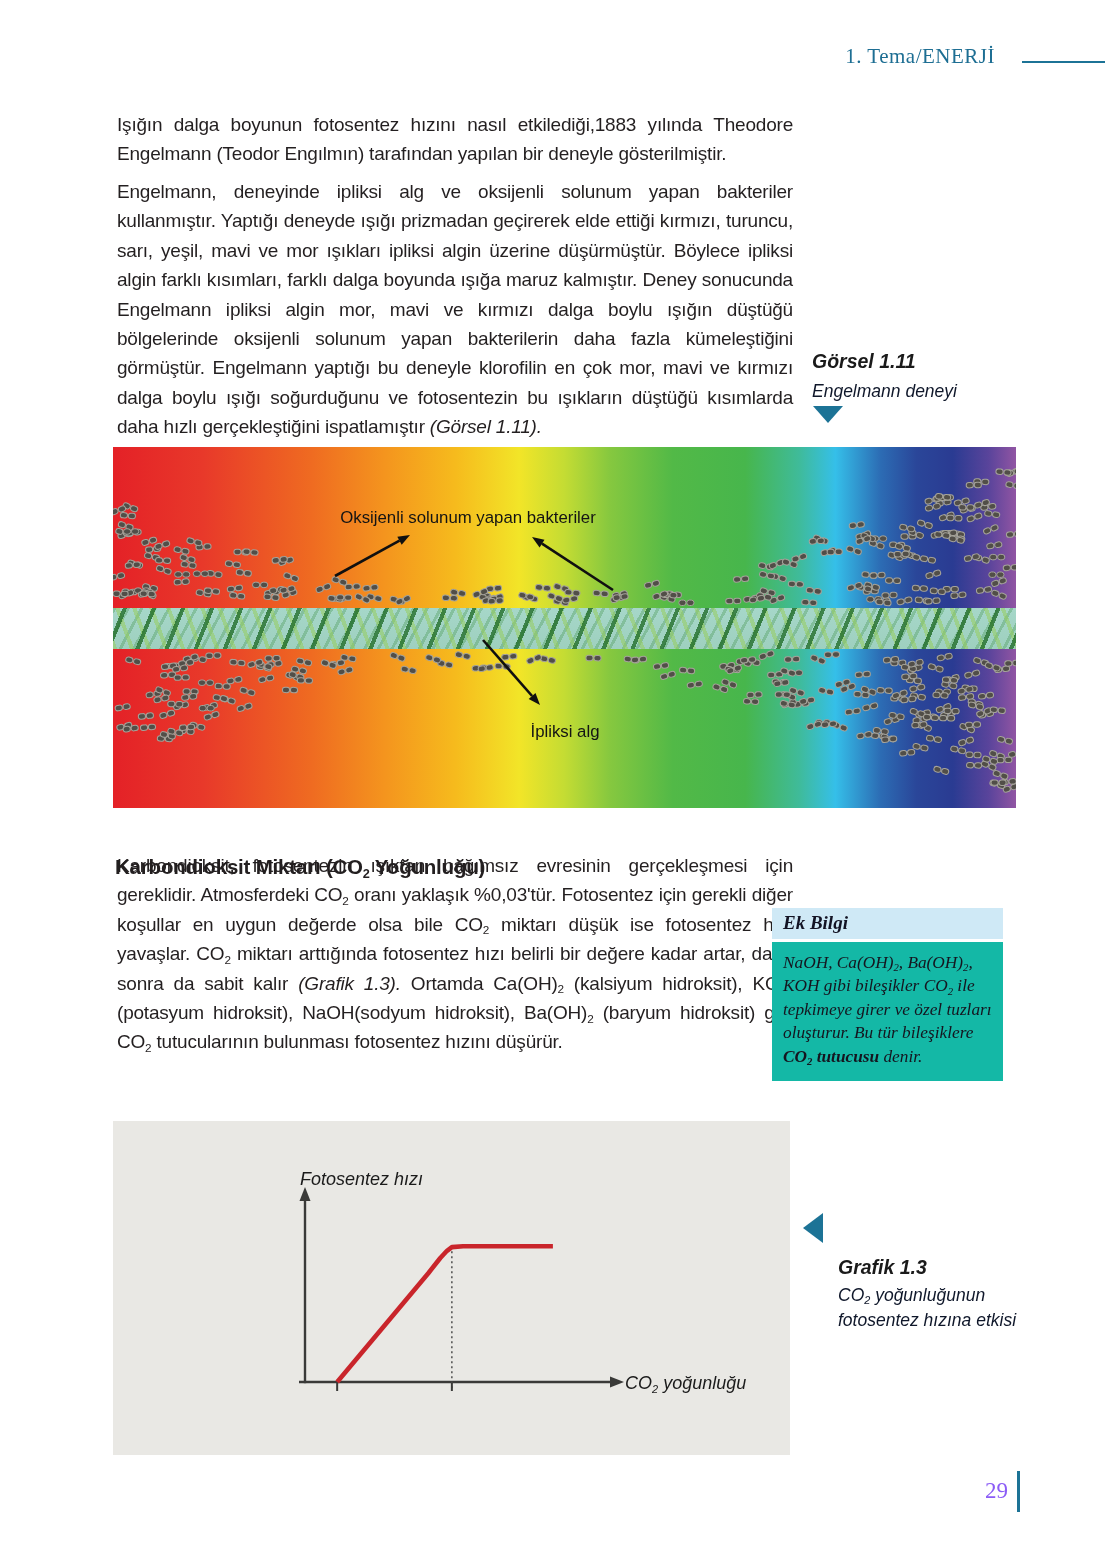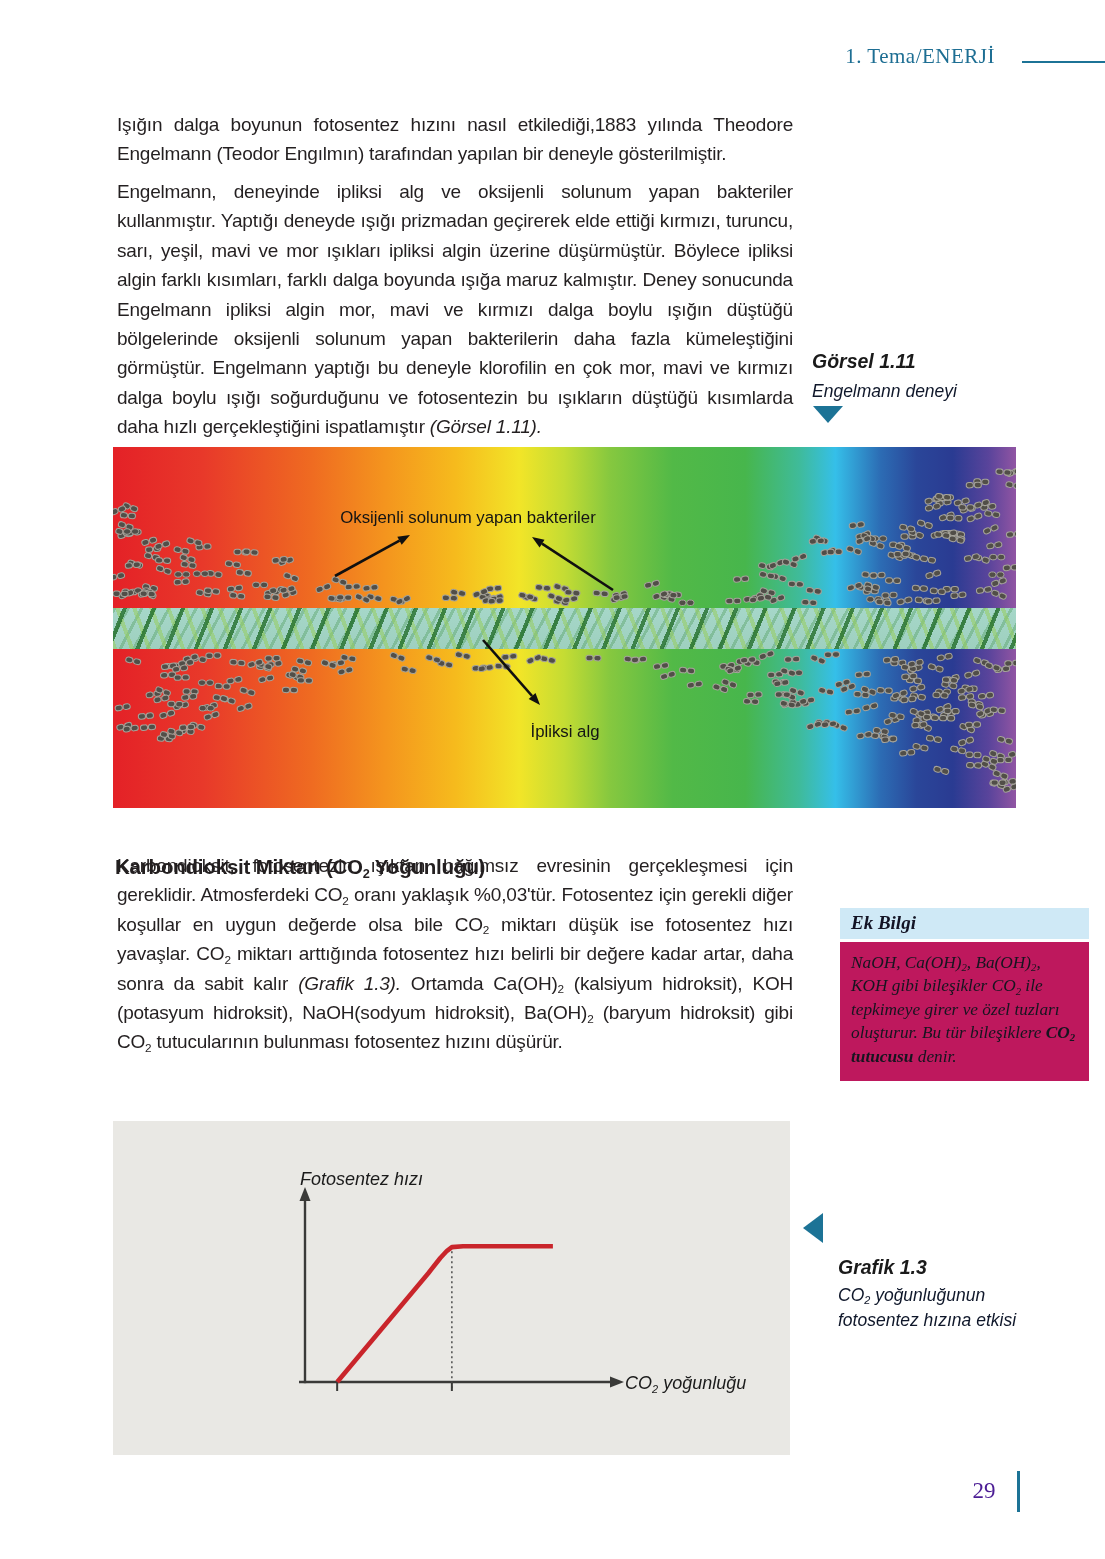--- a/index.html
+++ b/index.html
@@ -58,44 +58,44 @@
     background:
       repeating-linear-gradient(112deg, rgba(32,108,40,0) 0 9px, rgba(32,108,40,0.78) 9px 13px, rgba(32,108,40,0) 13px 27px),
       repeating-linear-gradient(70deg, rgba(150,205,95,0.55) 0 4px, rgba(150,205,95,0) 4px 16px),
       repeating-linear-gradient(118deg, rgba(70,150,80,0.35) 0 3px, rgba(70,150,80,0) 3px 12px),
       linear-gradient(#a6d7c9, #9ed0bf);
   }
   .fig-svg { position:absolute; left:0; top:0; width:100%; height:100%; }
   .fig-svg text { font-family:"Liberation Sans", sans-serif; font-size:16.8px; fill:#141414; }
 
   
-  .ekbilgi { position:absolute; left:840px; top:908px; width:249px; }
+  .ekbilgi { position:absolute; left:772px; top:908px; width:231px; }
   .ekbilgi-header {
     background:#cfe9f6; height:31px; padding:4px 11px 0;
     font-family:"Liberation Serif", serif; font-size:19px; font-weight:bold; font-style:italic;
     color:#131324;
   }
   .ekbilgi-body {
-    margin-top:3px; background:#be185d; padding:9px 11px 13px;
+    margin-top:3px; background:#14b8a6; padding:9px 11px 13px;
     font-family:"Liberation Serif", serif; font-size:17.3px; font-style:italic;
     line-height:23.4px; color:#15151f;
   }
 
   
   .chart-panel {
     position:absolute; left:113px; top:1121px; width:677px; height:334px;
     background:#e9e8e4;
   }
   .chart-svg { position:absolute; left:0; top:0; width:100%; height:100%; }
   .chart-svg text { font-family:"Liberation Sans", sans-serif; font-size:18px; font-style:italic; fill:#1b1b1b; }
 
   
   .page-num {
-    position:absolute; left:960px; top:1478px; width:48px; text-align:center;
-    font-family:"Liberation Serif", serif; font-size:23px; color:#4c1d95;
+    position:absolute; left:960px; top:1478px; width:48px; text-align:right;
+    font-family:"Liberation Serif", serif; font-size:23px; color:#8b5cf6;
   }
   .footer-rule { position:absolute; left:1017px; top:1471px; width:2.5px; height:41px; background:#1c7396; }
 </style>
 </head>
 <body>
 
 <div class="page">
 
   <div class="hdr-text">1. Tema/ENERJİ</div>
   <div class="hdr-rule"></div>

